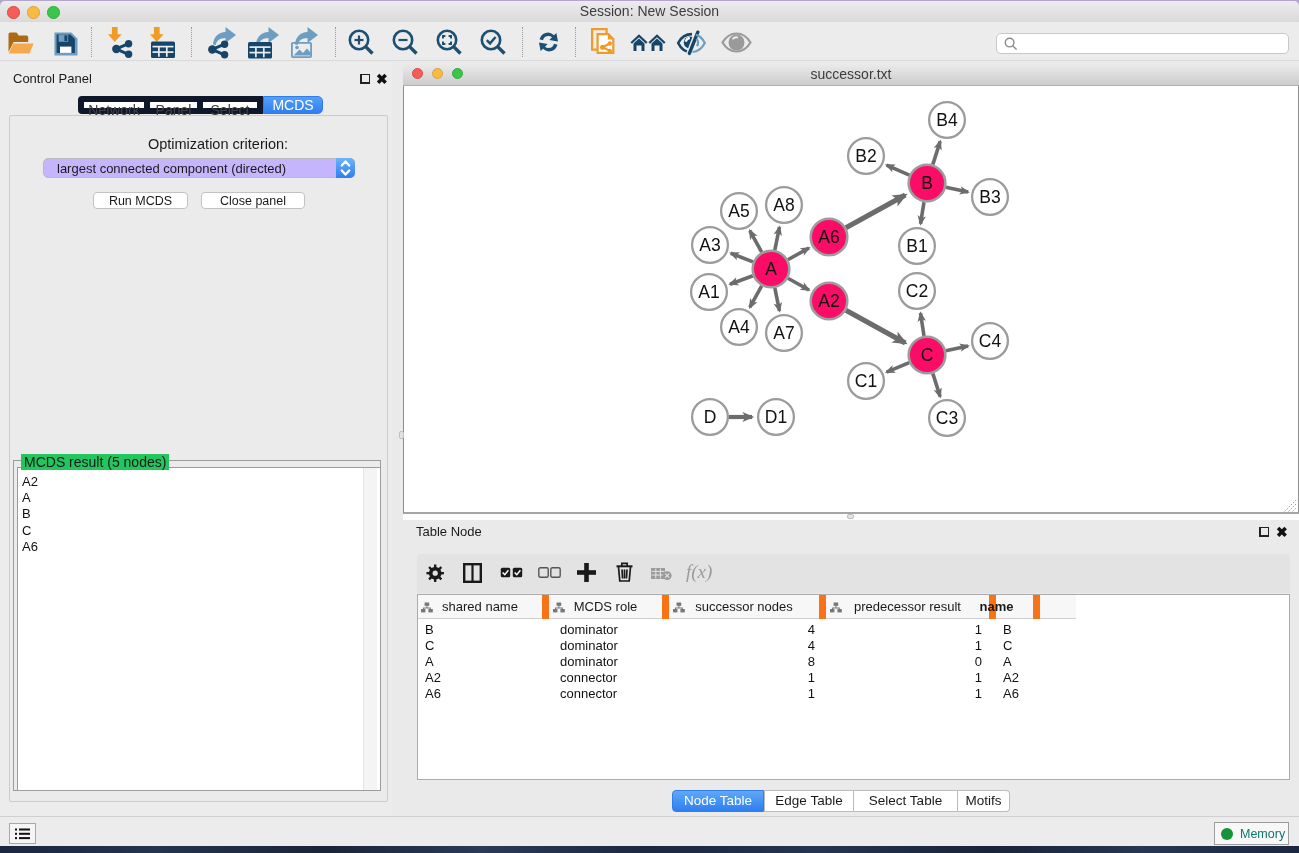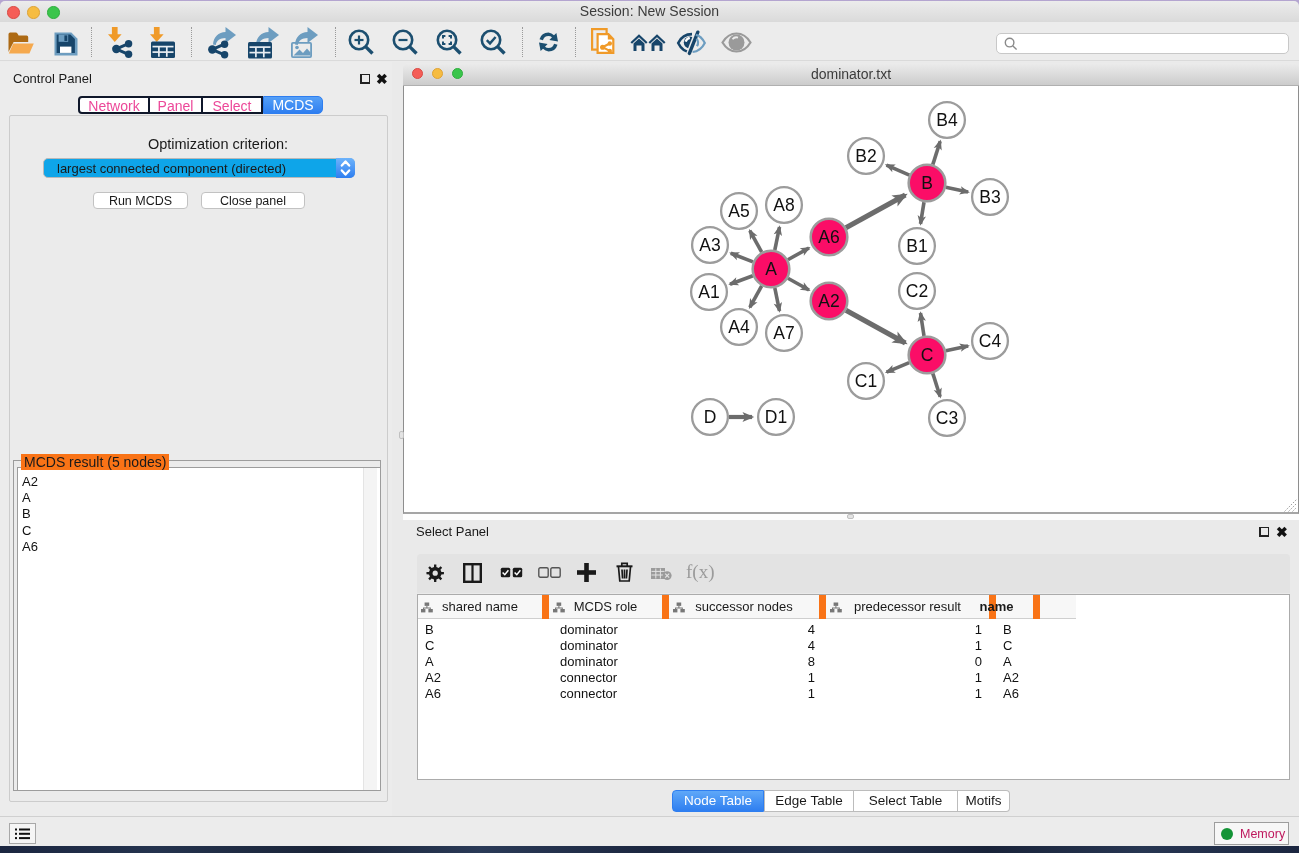--- a/index.html
+++ b/index.html
@@ -12,26 +12,26 @@
   border-bottom:1px solid #a8a8a8; border-radius:5px 5px 0 0;
   font-size:14px; color:#3c3c3c; text-align:center; line-height:21px; }
 .tl { border-radius:50%; }
 #toolbar { left:0; top:22px; width:1299px; height:39px; background:#ececec; border-bottom:1px solid #dadada; }
 .tsep { position:absolute; top:27px; height:30px; width:0; border-left:1px dotted #9a9a9a; }
 #searchbox { left:996px; top:33px; width:293px; height:21px; background:#fff; border:1px solid #c8c8c8; border-radius:5px; }
 #leftside { left:0; top:62px; width:392px; height:754px; background:#ececec; }
 #desktop { left:392px; top:62px; width:907px; height:754px; background:#eaeaea; }
 #cp-title { left:13px; top:71px; font-size:13px; color:#1a1a1a; }
 #cp-panel { left:9px; top:115px; width:379px; height:687px; background:#ebebeb; border:1px solid #cccccc; border-radius:2px; }
-.tab { position:absolute; top:96px; height:18px; background:#fff; border:2px solid #0f172a; font-size:14px; color:#ec4899; text-align:center; line-height:17px; }
+.tab { position:absolute; top:96px; height:18px; background:#fff; border:6px solid #0f172a; font-size:14px; color:#404040; text-align:center; line-height:17px; }
 #runbtn, #closebtn { position:absolute; top:192px; height:17px; background:#fff; border:1px solid #c2c2c2; border-radius:4px; font-size:12.5px; text-align:center; line-height:16px; color:#1a1a1a; }
-#dropdown { left:43px; top:158px; width:312px; height:20px; background:#0ea5e9; border:1px solid #b9b9b9; border-radius:5px; font-size:13px; line-height:19px; color:#1a1a1a; padding-left:13px; }
+#dropdown { left:43px; top:158px; width:312px; height:20px; background:#c4b5fd; border:1px solid #b9b9b9; border-radius:5px; font-size:13px; line-height:19px; color:#1a1a1a; padding-left:13px; }
 #dd-spin { left:336px; top:158px; width:19px; height:20px; border-radius:0 5px 5px 0; background:linear-gradient(#6db3fb,#2e7ef0); }
 #mcds-box { left:13px; top:460px; width:368px; height:331px; border:1px solid #9c9c9c; }
-#mcds-label { left:21px; top:454px; font-size:14px; color:#1a1a1a; background:#f97316; padding:0 3px; }
+#mcds-label { left:21px; top:454px; font-size:14px; color:#1a1a1a; background:#22c55e; padding:0 3px; }
 #mcds-list { left:17px; top:467px; width:364px; height:324px; background:#fff; border:1px solid #9c9c9c; font-size:13px; color:#111; line-height:16.2px; padding:6px 0 0 4px; }
 #mcds-scroll { left:363px; top:468px; width:14px; height:322px; background:#f4f4f4; border-left:1px solid #e4e4e4; }
 #netwin { left:403px; top:63px; width:896px; height:448px; background:#fff; border:1px solid #8e8e8e; border-radius:5px 5px 0 0; }
 #nettitle { left:403px; top:63px; width:896px; height:23px; background:linear-gradient(#ececec,#d9d9d9 60%,#cccccc); border-bottom:1px solid #b0b0b0; border-radius:5px 5px 0 0; font-size:14px; color:#3c3c3c; text-align:center; line-height:23px; }
 #tp-title { left:416px; top:524px; font-size:13px; color:#1a1a1a; }
 #tp-toolbar { left:417px; top:554px; width:873px; height:39px; background:#e3e3e3; border-radius:4px 4px 0 0; }
 #tp-table { left:417px; top:594px; width:873px; height:186px; background:#fff; border:1px solid #ababab; }
 #tp-header { left:418px; top:595px; width:658px; height:24px; background:#f7f7f7; border-bottom:1px solid #cfcfcf; }
 .hcell { position:absolute; top:595px; height:24px; border-right:7px solid #f97316; font-size:13px; color:#1a1a1a; text-align:center; line-height:24px; }
 .trow { position:absolute; font-size:13px; color:#111; }
@@ -214,21 +214,21 @@
 <svg class="abs" style="left:336px;top:158px;" width="19" height="20" viewBox="0 0 19 20">
     <path d="M5.8,7.6 L9.5,3.4 L13.2,7.6" fill="none" stroke="#fff" stroke-width="2.3" stroke-linecap="round" stroke-linejoin="round"></path>
     <path d="M5.8,12.4 L9.5,16.6 L13.2,12.4" fill="none" stroke="#fff" stroke-width="2.3" stroke-linecap="round" stroke-linejoin="round"></path>
   </svg>
 <div id="runbtn" style="left:93px;width:95px;">Run MCDS</div>
 <div id="closebtn" style="left:201px;width:104px;">Close panel</div>
 <div class="abs" id="mcds-box"></div>
 <div class="abs" id="mcds-list">A2<br>A<br>B<br>C<br>A6</div>
 <div class="abs" id="mcds-scroll"></div>
 <div class="abs" id="mcds-label">MCDS result (5 nodes)</div>
-<div class="abs" id="nettitle">dominator.txt</div>
+<div class="abs" id="nettitle">successor.txt</div>
 <div class="abs" id="netwin" style="top:86px;height:428px;border-top:none;border-bottom:2px solid #a5a5a5;border-radius:0;"></div>
 <div class="abs" style="left:403px;top:514px;width:896px;height:6px;background:#fdfdfd;"></div>
 <div class="abs" style="left:847px;top:514px;width:7px;height:4.5px;background:#e3e3e3;border:1px solid #c0c0c0;border-radius:2px;"></div>
 <div class="abs" style="left:399px;top:431px;width:4.5px;height:8px;background:#e3e3e3;border:1px solid #c0c0c0;border-radius:2px;"></div>
 <svg class="abs" style="left:1284px;top:499px;" width="13" height="13" viewBox="0 0 13 13">
     <g stroke="#9d9d9d" stroke-width="1" stroke-dasharray="1.6,1.4" fill="none">
       <line x1="0.5" y1="12.5" x2="12.5" y2="0.5"></line>
       <line x1="4.5" y1="12.5" x2="12.5" y2="4.5"></line>
       <line x1="8.5" y1="12.5" x2="12.5" y2="8.5"></line>
     </g>
@@ -300,21 +300,21 @@
 <text x="927" y="183" font-size="17.5" fill="#111" text-anchor="middle" dominant-baseline="central" font-family="Liberation Sans, sans-serif">B</text>
 <circle cx="829" cy="237" r="18.3" fill="#fb0d67" stroke="#9c9c9c" stroke-width="2.6"></circle>
 <text x="829" y="237" font-size="17.5" fill="#111" text-anchor="middle" dominant-baseline="central" font-family="Liberation Sans, sans-serif">A6</text>
 <circle cx="771" cy="269" r="18.3" fill="#fb0d67" stroke="#9c9c9c" stroke-width="2.6"></circle>
 <text x="771" y="269" font-size="17.5" fill="#111" text-anchor="middle" dominant-baseline="central" font-family="Liberation Sans, sans-serif">A</text>
 <circle cx="829" cy="301" r="18.3" fill="#fb0d67" stroke="#9c9c9c" stroke-width="2.6"></circle>
 <text x="829" y="301" font-size="17.5" fill="#111" text-anchor="middle" dominant-baseline="central" font-family="Liberation Sans, sans-serif">A2</text>
 <circle cx="927" cy="355" r="18.3" fill="#fb0d67" stroke="#9c9c9c" stroke-width="2.6"></circle>
 <text x="927" y="355" font-size="17.5" fill="#111" text-anchor="middle" dominant-baseline="central" font-family="Liberation Sans, sans-serif">C</text>
 </svg>
-<div class="abs" id="tp-title">Select Panel</div>
+<div class="abs" id="tp-title">Table Node</div>
 <div class="abs" style="left:1259px;top:527px;width:10px;height:10px;border:1.3px solid #222;border-left-width:2.2px;border-bottom-width:2.2px;"></div>
 <div class="abs winbtn" style="left:1276px;top:524px;font-size:14px;">✖</div>
 <div class="abs" id="tp-toolbar"></div>
 <div class="abs" id="tp-table"></div>
 <div class="abs" id="tp-header"></div>
 <div class="hcell" style="left:418px;width:131px;">shared name</div>
 <div class="hcell" style="left:549px;width:120px;">MCDS role</div>
 <div class="hcell" style="left:669px;width:157px;">successor nodes</div>
 <div class="hcell" style="left:826px;width:170px;">predecessor result</div>
 <div class="hcell" style="left:960px;width:80px;font-weight:bold;">name</div>
@@ -364,21 +364,21 @@
       <g stroke="#e3e3e3" stroke-width="1">
         <line x1="0.5" y1="4.4" x2="13.5" y2="4.4"></line>
         <line x1="0.5" y1="8" x2="13.5" y2="8"></line>
         <line x1="4.8" y1="1.5" x2="4.8" y2="11.5"></line>
         <line x1="9.4" y1="1.5" x2="9.4" y2="11.5"></line>
       </g>
 <circle cx="16.2" cy="8.6" r="4.4"></circle>
       <path d="M14.2,6.6 l4,4 M18.2,6.6 l-4,4" stroke="#e3e3e3" stroke-width="1.2"></path>
     </g>
   </svg>
-<div class="abs" style="left:686px;top:561px;width:30px;font-family:'Liberation Serif',serif;font-size:19px;color:#9b9b9b;">f(x)</div>
+<div class="abs" style="left:686px;top:561px;width:30px;font-family:'Liberation Serif',serif;font-style:italic;font-size:19px;color:#9b9b9b;">f(x)</div>
 <svg class="abs" style="left:421px;top:602px;" width="12" height="11" viewBox="0 0 12 11">
     <g fill="#777">
       <rect x="3.6" y="0.5" width="4.6" height="3.4"></rect>
       <rect x="0" y="7" width="4.4" height="3.4"></rect>
       <rect x="7.4" y="7" width="4.4" height="3.4"></rect>
       <path d="M5.4,3.9 h1 v1.6 h3.4 v1.6 h-1 v-0.6 h-5.8 v0.6 h-1 v-1.6 h3.4 z"></path>
     </g>
   </svg>
 <svg class="abs" style="left:553px;top:602px;" width="12" height="11" viewBox="0 0 12 11">
     <g fill="#777">
@@ -440,14 +440,14 @@
       <rect x="0" y="0.5" width="2" height="2"></rect>
       <rect x="4" y="0.5" width="11" height="2"></rect>
       <rect x="0" y="4.8" width="2" height="2"></rect>
       <rect x="4" y="4.8" width="11" height="2"></rect>
       <rect x="0" y="9.1" width="2" height="2"></rect>
       <rect x="4" y="9.1" width="11" height="2"></rect>
     </g>
   </svg>
 <div class="abs" style="left:1214px;top:822px;width:75px;height:23px;background:#f7f7f7;border:1px solid #9d9d9d;"></div>
 <div class="abs tl" style="left:1221px;top:828px;width:12px;height:12px;background:#149437;"></div>
-<div class="abs" style="left:1240px;top:827px;font-size:12.5px;color:#be185d;">Memory</div>
+<div class="abs" style="left:1240px;top:827px;font-size:12.5px;color:#0f766e;">Memory</div>
 <div class="abs" id="wallpaper"></div>
 
 </body></html>

